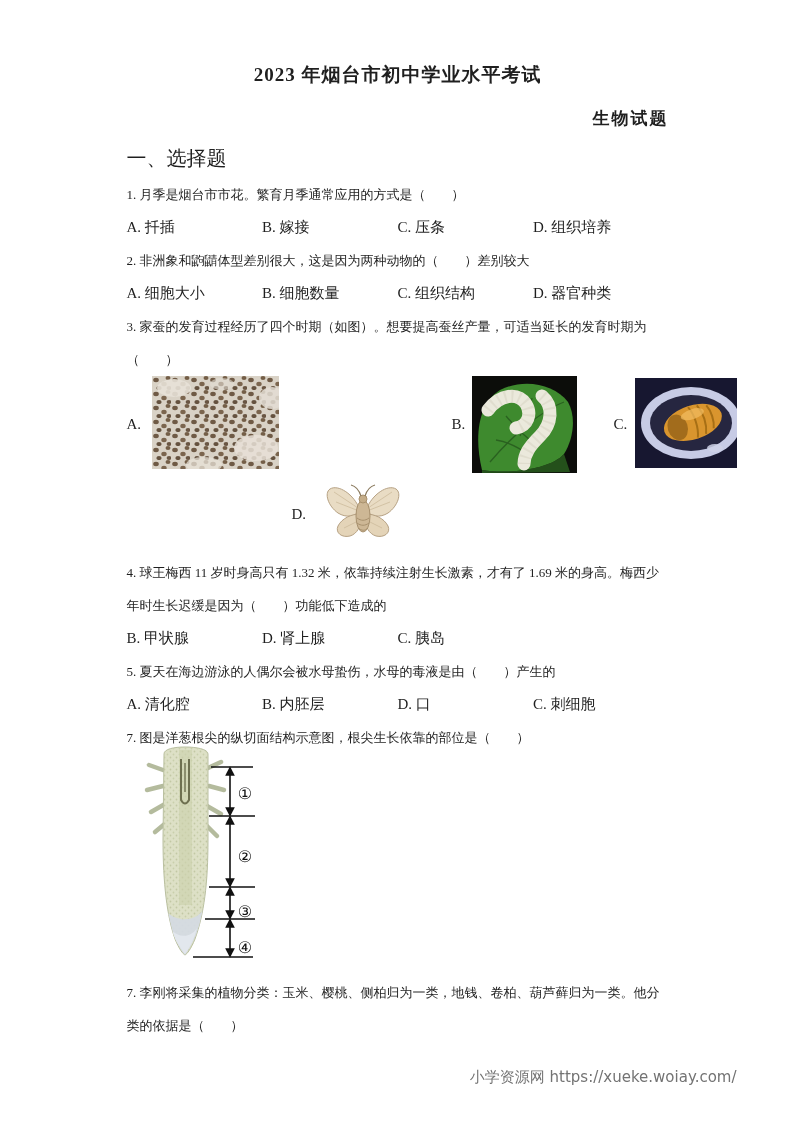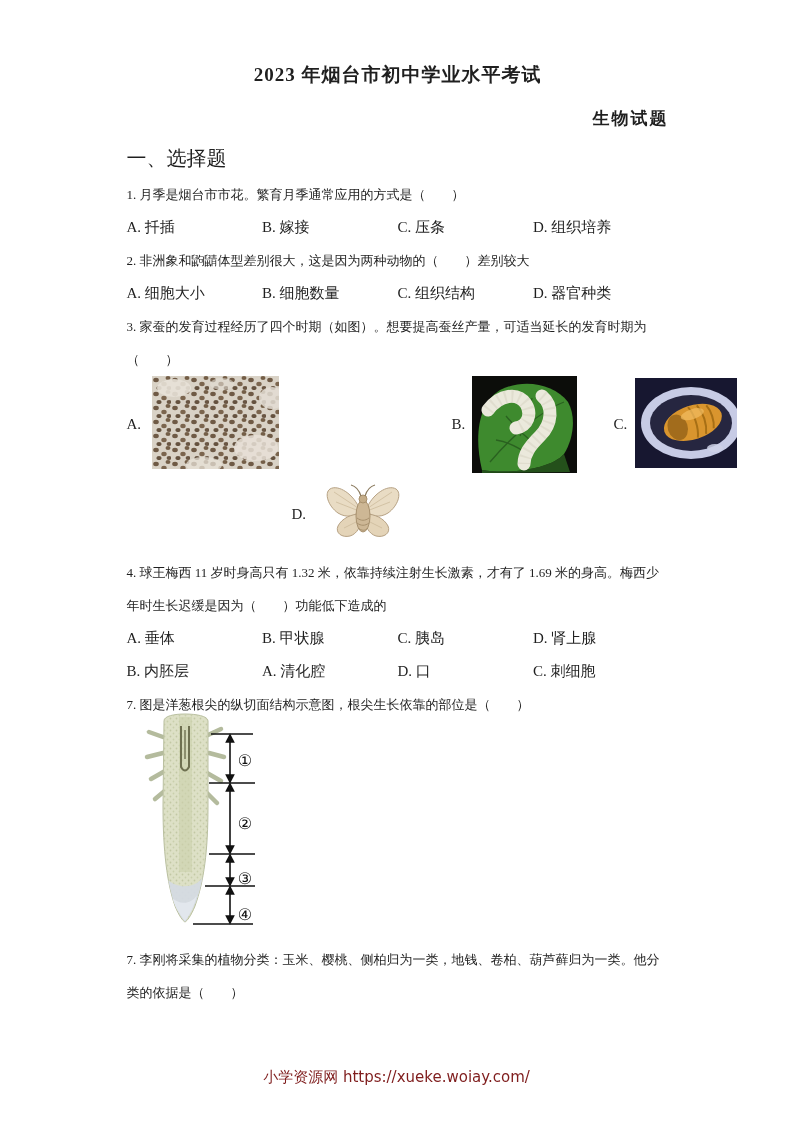--- a/index.html
+++ b/index.html
@@ -64,22 +64,22 @@
     position:relative;
     height:236px;
     margin-top:-14px;
   }
   .fig6 svg{position:absolute;left:12px;top:4px;display:block;}
   .figtext{font-size:16px;font-family:"Liberation Serif","DejaVu Serif",serif;}
   .footer{
     position:absolute;
     left:0;right:0;
     top:1068px;
-    text-align:center;
-    color:#7f1d1d;
+    text-align:right;
+    color:#737373;
     font-family:"DejaVu Sans","Liberation Sans",sans-serif;
     font-size:15px;
   }
 </style>
 </head>
 <body>
 
 <div class="page">
 
   <div class="title">2023 年烟台市初中学业水平考试</div>
@@ -190,29 +190,29 @@
       <circle cx="41" cy="19" r="4" fill="#c4ad89" stroke="#a8916e"></circle>
       <g stroke="#8a7a5e" stroke-width="1.2" fill="none">
         <path d="M39,16 C37,10 33,6 29,5"></path>
         <path d="M43,16 C45,10 49,6 53,5"></path>
       </g>
     </svg>
   </div>
 
   <div class="stem">4. 球王梅西 11 岁时身高只有 1.32 米，依靠持续注射生长激素，才有了 1.69 米的身高。梅西少年时生长迟缓是因为（　　）功能低下造成的</div>
   <div class="opts">
-    <span>A. 垂体</span>
     <span>B. 甲状腺</span>
+    <span>D. 肾上腺</span>
     <span>C. 胰岛</span>
-    <span>D. 肾上腺</span>
-  </div>
-
-  <div class="opts">
+  </div>
+
+  <div class="stem">5. 夏天在海边游泳的人偶尔会被水母蛰伤，水母的毒液是由（　　）产生的</div>
+  <div class="opts">
+    <span>A. 清化腔</span>
     <span>B. 内胚层</span>
-    <span>A. 清化腔</span>
     <span>D. 口</span>
     <span>C. 刺细胞</span>
   </div>
 
   <div class="stem">7. 图是洋葱根尖的纵切面结构示意图，根尖生长依靠的部位是（　　）</div>
 
   <div class="fig6">
     <svg width="130" height="222" viewBox="0 0 130 222">
       <defs>
         <pattern id="proot" width="6" height="6" patternUnits="userSpaceOnUse">

